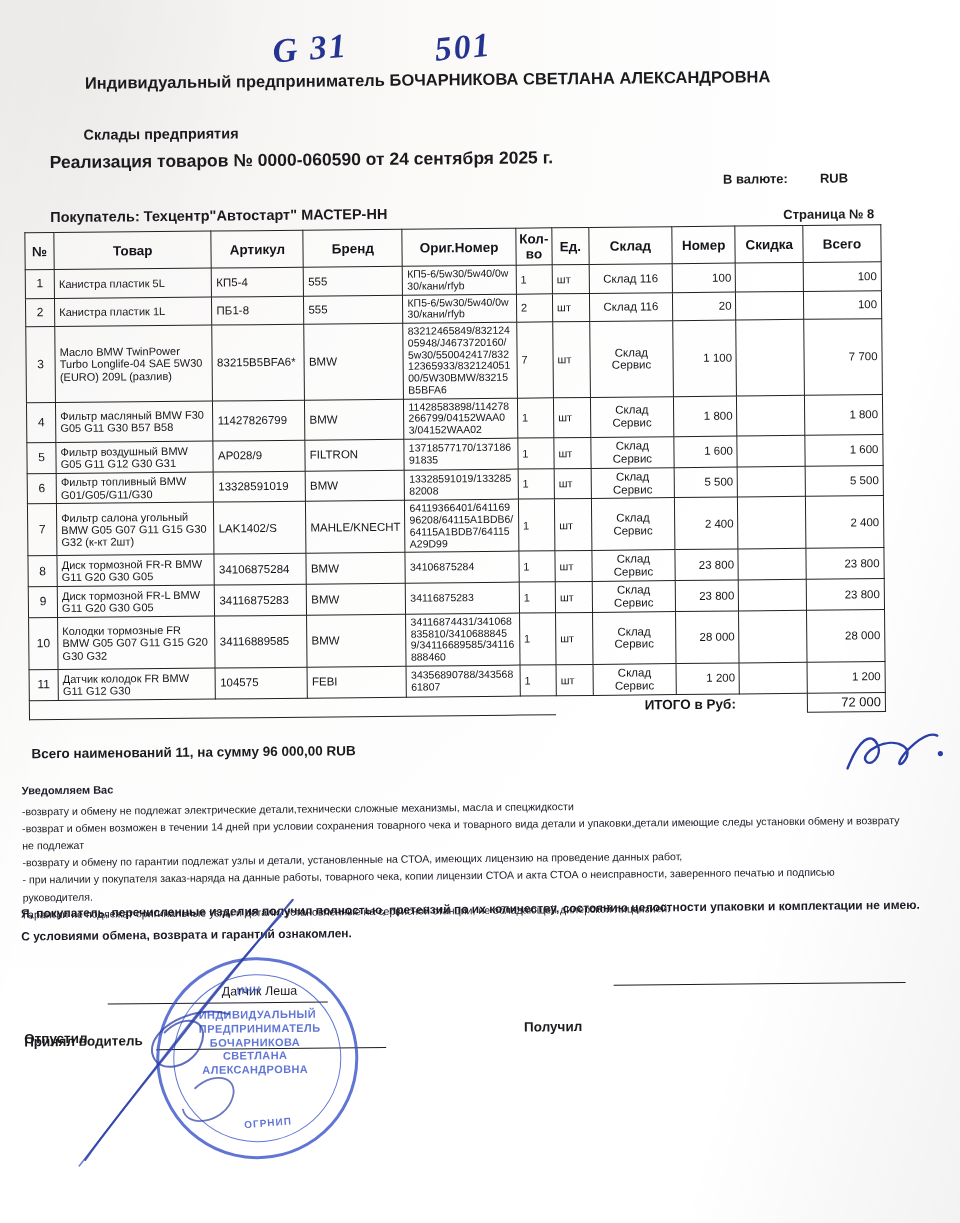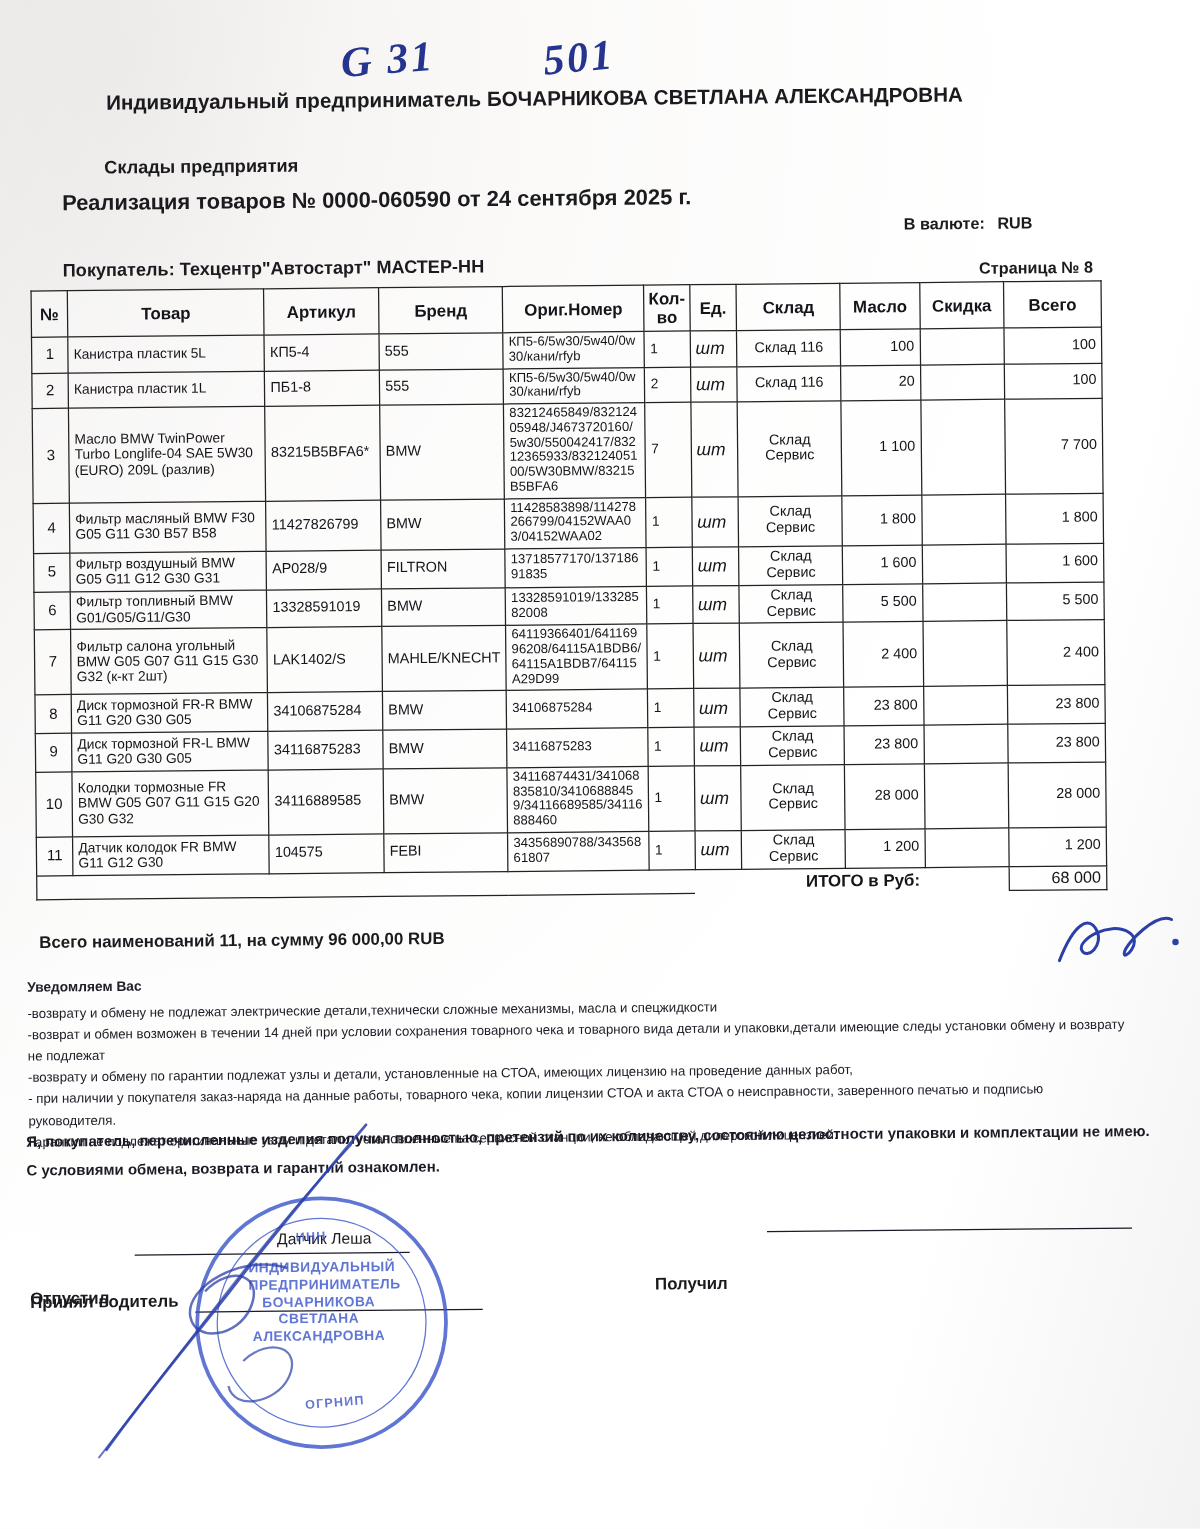--- a/index.html
+++ b/index.html
@@ -57,21 +57,21 @@
     left: 90px; top: 70px;
     font-size: 16.5px; font-weight: 700;
   }
   #warehouse-label {
     left: 88px; top: 123px; font-size: 14.5px; font-weight: 700;
   }
   #doc-title {
     left: 54px; top: 148px; font-size: 17.5px; font-weight: 700;
   }
   #currency-label { left: 727px; top: 174px; font-size: 13px; font-weight: 700; }
-  #currency-value { left: 802px; top: 174px; font-size: 13px; font-weight: 700; }
+  #currency-value { left: 824px; top: 174px; font-size: 13px; font-weight: 700; }
   #buyer-line { left: 54px; top: 205px; font-size: 14.5px; font-weight: 700; }
   #page-no { left: 787px; top: 210px; font-size: 13px; font-weight: 700; }
 
   
   table.goods {
     position: absolute;
     left: 28px;
     top: 228px;
     width: 857px;
     border-collapse: collapse;
@@ -91,21 +91,21 @@
     text-align: center;
     height: 26px;
     padding: 3px 3px;
   }
   td.c-idx { width: 22px; text-align: center; font-size: 12px; vertical-align: bottom; }
   td.c-name { width: 164px; font-size: 11px; }
   td.c-art { width: 84px; font-size: 11.5px; vertical-align: top; }
   td.c-brand { width: 72px; font-size: 11.5px; vertical-align: top; }
   td.c-orig { width: 112px; font-size: 10.5px; vertical-align: top; word-break: break-all; }
   td.c-qty { width: 24px; font-size: 11px; vertical-align: top; }
-  td.c-unit { width: 30px; font-size: 14px; vertical-align: top; font-style: italic; }
+  td.c-unit { width: 30px; font-size: 11px; vertical-align: top; }
   td.c-stock { width: 84px; font-size: 11.5px; text-align: center; }
   td.c-price { width: 58px; font-size: 11.5px; text-align: right; }
   td.c-disc { width: 62px; }
   td.c-total { width: 78px; font-size: 11.5px; text-align: right; vertical-align: top; }
 
   tr.total-row td {
     border: none;
   }
   tr.total-row td.total-label {
     text-align: right;
@@ -235,21 +235,21 @@
     <thead>
       <tr>
         <th>№</th>
         <th>Товар</th>
         <th>Артикул</th>
         <th>Бренд</th>
         <th>Ориг.Номер</th>
         <th>Кол-во</th>
         <th>Ед.</th>
         <th>Склад</th>
-        <th>Масло</th>
+        <th>Номер</th>
         <th>Скидка</th>
         <th>Всего</th>
       </tr>
     </thead>
     <tbody id="tbody">
         <tr>
           <td class="c-idx">1</td>
           <td class="c-name">Канистра пластик  5L</td>
           <td class="c-art">КП5-4</td>
           <td class="c-brand">555</td>
@@ -388,21 +388,21 @@
           <td class="c-unit">шт</td>
           <td class="c-stock">Склад Сервис</td>
           <td class="c-price">1 200</td>
           <td class="c-disc"></td>
           <td class="c-total">1 200</td>
         </tr>
         <tr class="total-row">
           <td class="total-left" colspan="6"></td>
           <td class="total-label" colspan="3">ИТОГО в Руб:</td>
           <td class="total-empty"></td>
-          <td class="total-box">68 000</td>
+          <td class="total-box">72 000</td>
         </tr>
       </tbody>
   </table>
 
   <div class="txt" id="summary">Всего наименований 11, на сумму 96 000,00 RUB</div>
 
   <div id="notice">
     <p class="head">Уведомляем Вас</p>
     <p>-возврату и обмену не подлежат электрические детали,технически сложные механизмы, масла и спецжидкости</p>
     <p>-возврат и обмен возможен в течении 14 дней при условии сохранения товарного чека и товарного вида детали и упаковки,детали имеющие следы установки обмену и возврату не подлежат</p>

